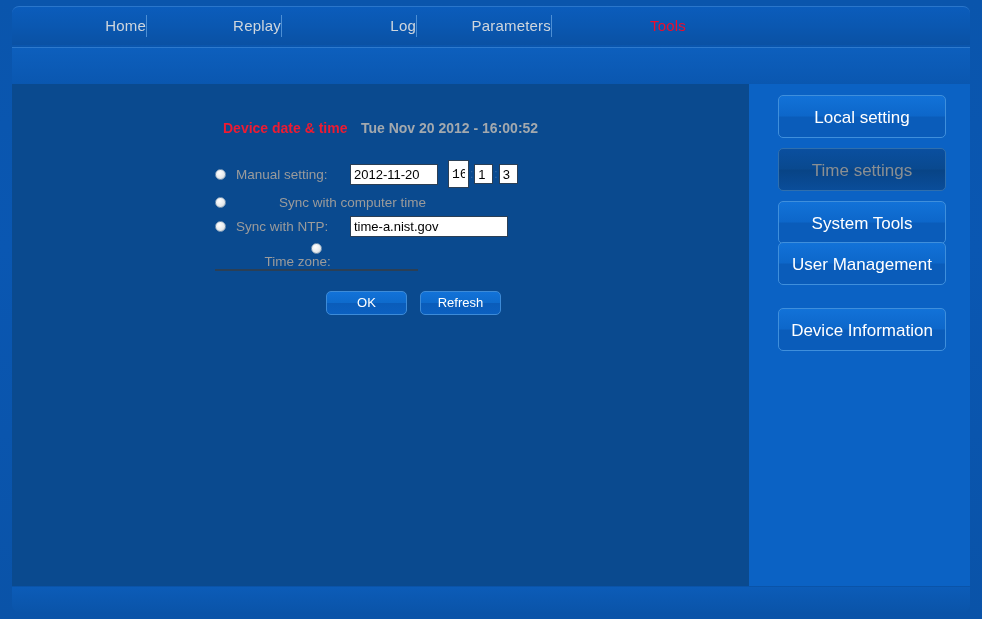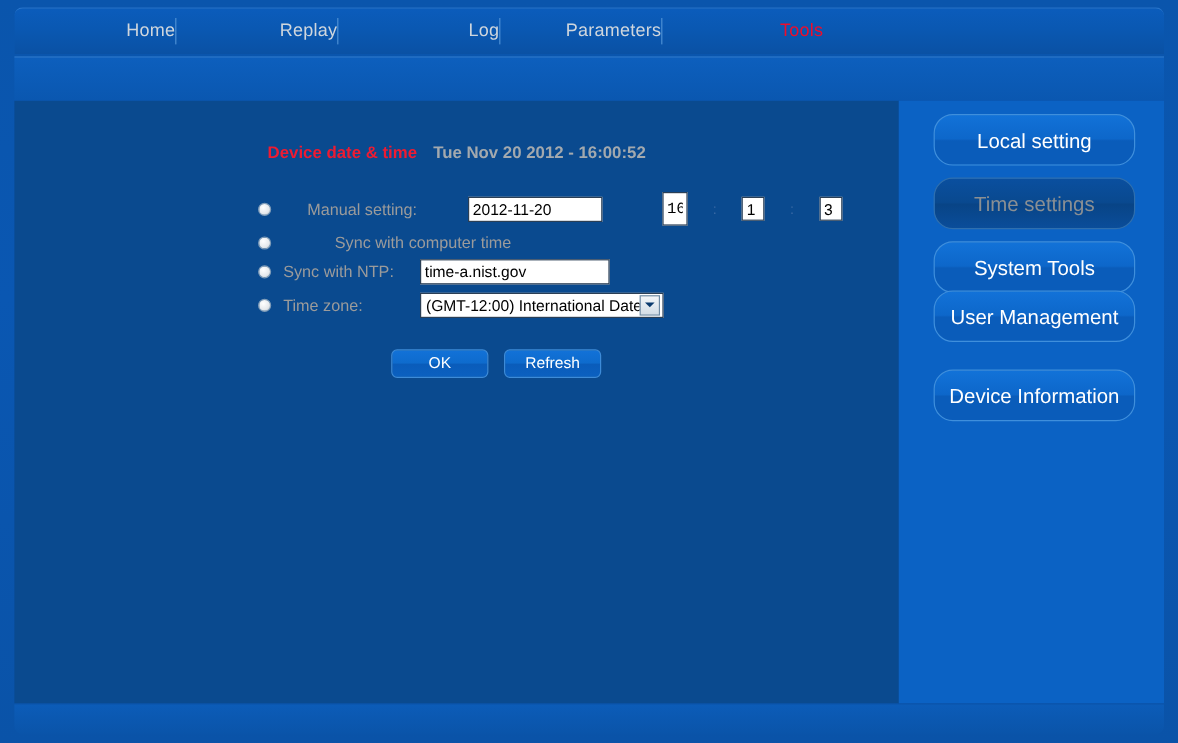--- a/index.html
+++ b/index.html
@@ -73,21 +73,21 @@
     position: absolute;
     left: 749px; top: 84px;
     width: 221px; height: 502px;
     background: #0b62c4;
   }
   .side-btn {
     position: absolute;
     left: 29px;
     width: 168px;
     height: 43px;
-    border-radius: 16px;
+    border-radius: 5px;
     border: 1px solid #3f8fdc;
     background: linear-gradient(180deg, #1272d8 0%, #0d67ca 48%, #0a5cba 52%, #0a5cba 100%);
     color: #ffffff;
     font-size: 17px;
     text-align: center;
     line-height: 43px;
     box-sizing: border-box;
     user-select: none;
     white-space: nowrap;
     overflow: hidden;
@@ -243,44 +243,44 @@
 
   <div id="sub-nav"></div>
 
   <div id="content-panel"></div>
 
   <div id="form-header">
     <span id="form-title">Device date &amp; time</span>
     <span id="form-datetime">Tue Nov 20 2012 - 16:00:52</span>
   </div>
 
-  <div class="form-row" style="top:163px;gap:20px;">
+  <div class="form-row" style="top:163px;">
     <span class="radio"></span>
     <span class="row-label" style="width:114px;">Manual setting:</span>
-    <input class="txt-input" style="width: 112px; height: 21px;" value="2012-11-20">
+    <input class="txt-input" style="width: 88px; height: 21px;" value="2012-11-20">
     <span style="display:inline-block;width:10px;"></span>
     <input class="txt-input" style="width: 21px; height: 28px; text-align: left; font-family: Liberation Mono, monospace;" value="16">
     <span class="time-colon">:</span>
     <input class="txt-input" style="width: 19px; height: 20px; text-align: left;" value="1">
     <span class="time-colon">:</span>
     <input class="txt-input" style="width: 19px; height: 20px; text-align: left;" value="3">
   </div>
 
   <div class="form-row" style="top:191px;gap:43px;">
     <span class="radio"></span>
     <span class="row-label">Sync with computer time</span>
   </div>
 
   <div class="form-row" style="top:215px;">
     <span class="radio"></span>
     <span class="row-label" style="width:114px;">Sync with NTP:</span>
     <input class="txt-input" style="width: 158px; height: 21px;" value="time-a.nist.gov">
   </div>
 
-  <div class="form-row" style="top:243px;">
+  <div class="form-row" style="top:243px;flex-direction:column;">
     <span class="radio"></span>
     <span class="row-label" style="width:114px;">Time zone:</span>
     <div class="select-box">
       <span class="select-text">(GMT-12:00) International Date Line West</span>
       <span class="select-arrow">
         <svg width="9" height="6" viewBox="0 0 9 6">
             <path d="M0.5 1 L4.5 5 L8.5 1 Z" fill="#0a3a6e"></path>
           </svg>
       </span>
     </div>

